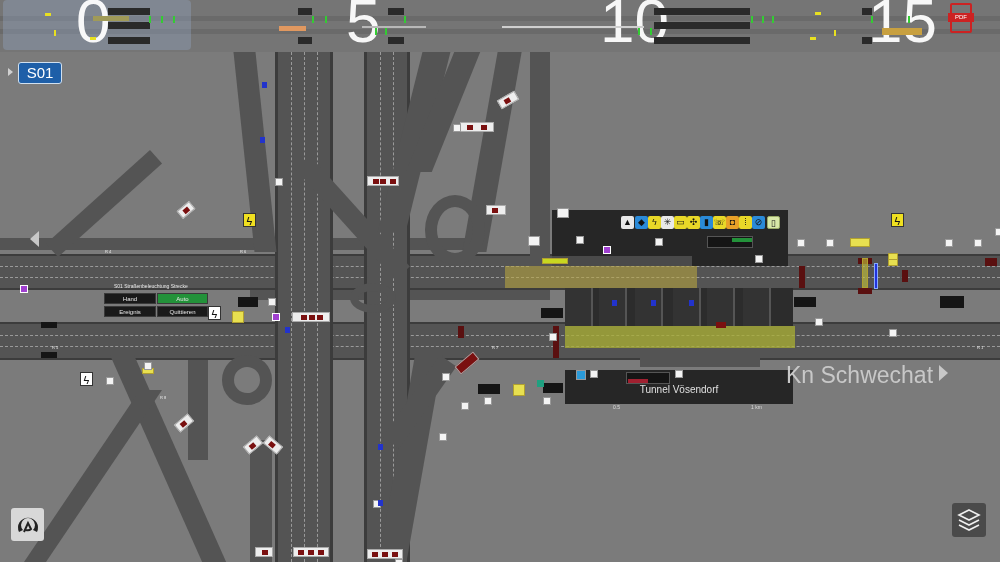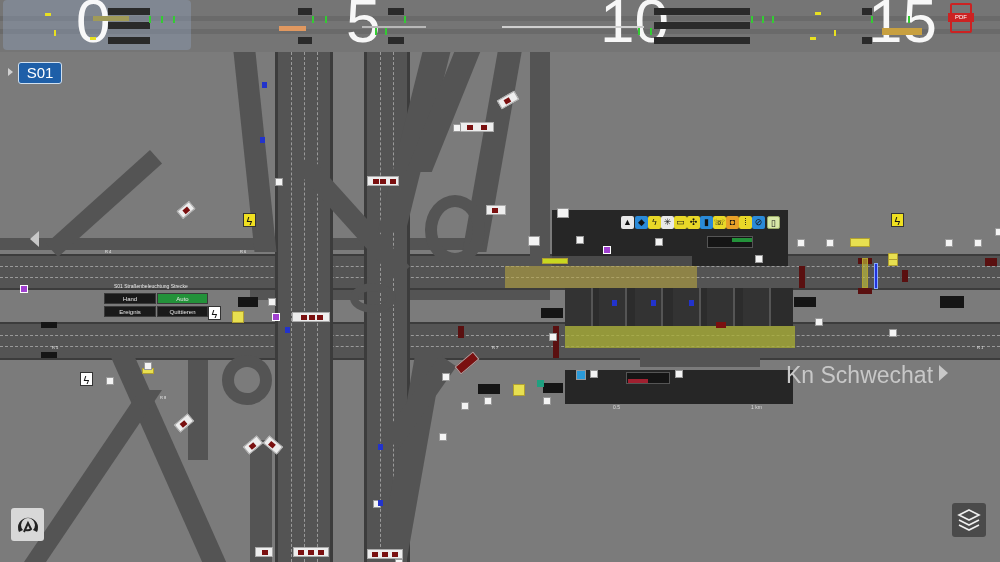--- a/index.html
+++ b/index.html
@@ -187,20 +187,21 @@
   <div id="tunnel-mid">
     <div class="tunnel-cell" style="left:0;"></div>
     <div class="tunnel-cell" style="left:34px;"></div>
     <div class="tunnel-cell" style="left:70px;"></div>
     <div class="tunnel-cell" style="left:108px;"></div>
     <div class="tunnel-cell" style="left:142px;"></div>
     <div class="tunnel-cell" style="left:178px;"></div>
   </div>
   <div class="road" style="left:552px;top:256px;width:140px;height:10px;background:#4a4a4a;"></div>
   <div id="tunnel-bot"></div>
+  <div id="tunnel-label">Tunnel Vösendorf</div>
   <div class="km-axis">
     <span class="abs" style="left:15px;"></span>
     <span class="abs" style="left:48px;">0.5</span>
     <span class="abs" style="left:186px;">1 km</span>
   </div>
 
   <div class="ico" style="left:621px;top:216px;background:#e8e8e8;">▲</div>
   <div class="ico" style="left:635px;top:216px;background:#2a8ad8;">◆</div>
   <div class="ico" style="left:648px;top:216px;background:#e8d828;">ϟ</div>
   <div class="ico" style="left:661px;top:216px;background:#e8e8e8;">✳</div>

